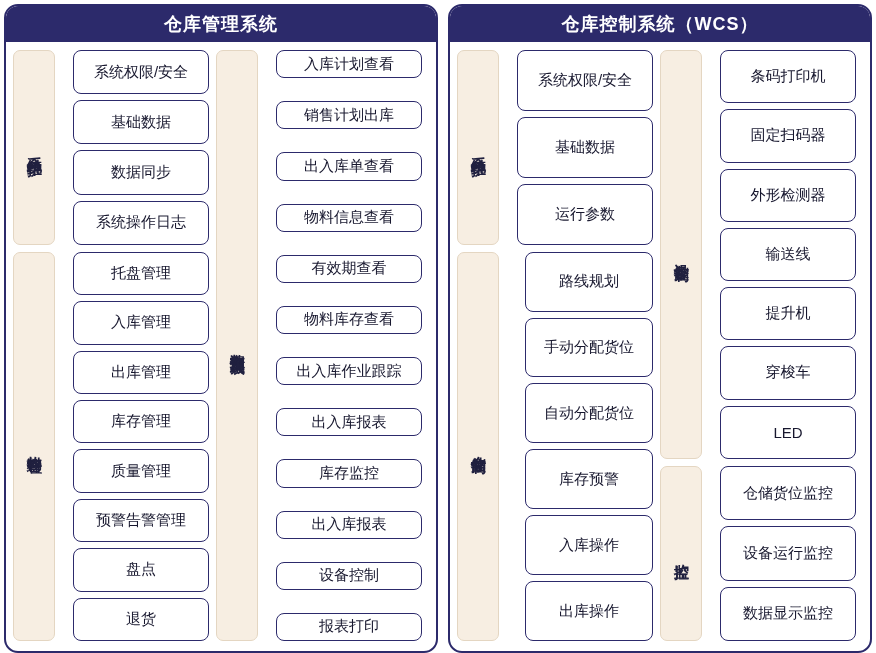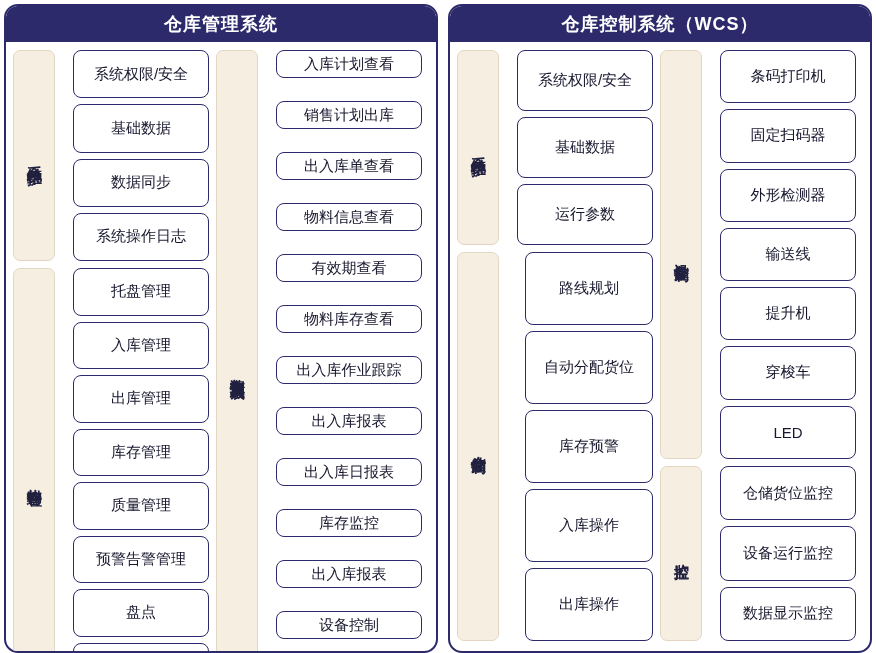--- a/index.html
+++ b/index.html
@@ -185,21 +185,20 @@
           <div class="tall-label">数据查询及报表</div>
           <div class="stack">
             <div class="item">入库计划查看</div>
             <div class="item">销售计划出库</div>
             <div class="item">出入库单查看</div>
             <div class="item">物料信息查看</div>
             <div class="item">有效期查看</div>
             <div class="item">物料库存查看</div>
             <div class="item">出入库作业跟踪</div>
             <div class="item">出入库报表</div>
-            <div class="item">出入库日报表</div>
             <div class="item">库存监控</div>
             <div class="item">出入库报表</div>
             <div class="item">设备控制</div>
             <div class="item">报表打印</div>
           </div>
         </div>
       </div>
 
     </div>
   </div>
@@ -216,20 +215,21 @@
             <div class="item">系统权限/安全</div>
             <div class="item">基础数据</div>
             <div class="item">运行参数</div>
           </div>
         </div>
 
         <div class="group" style="flex:6 1 0;gap:14px;">
           <div class="group-label">仓储控制</div>
           <div class="group-items">
             <div class="item">路线规划</div>
+            <div class="item">手动分配货位</div>
             <div class="item">自动分配货位</div>
             <div class="item">库存预警</div>
             <div class="item">入库操作</div>
             <div class="item">出库操作</div>
           </div>
         </div>
 
       </div>
 
       <div class="col single-right">

